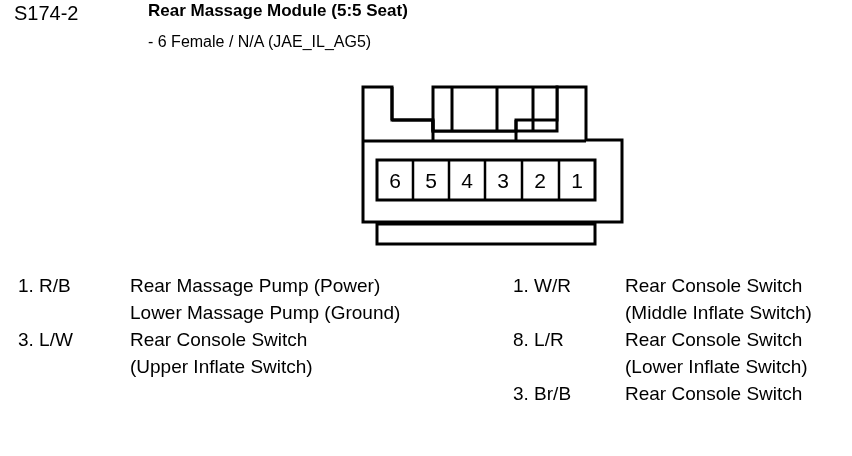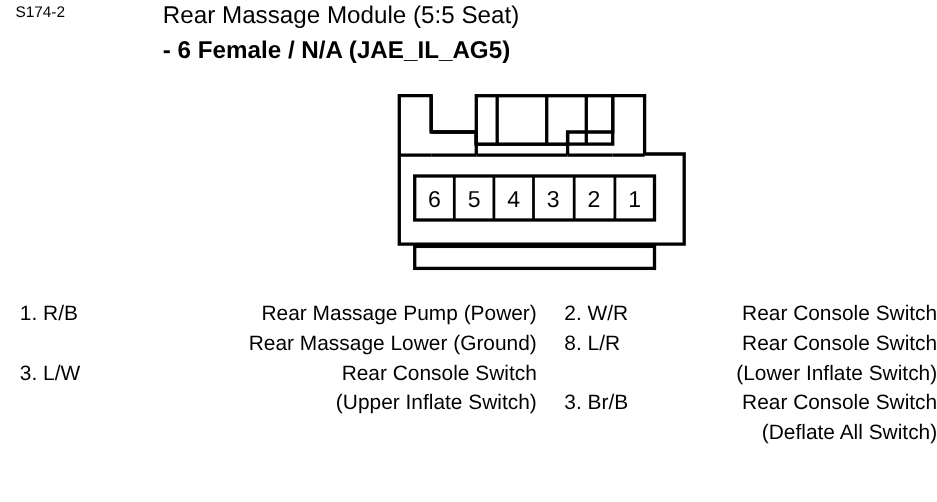--- a/index.html
+++ b/index.html
@@ -23,39 +23,39 @@
     position: absolute;
     left: 0;
     top: 0;
     width: 852px;
     height: 72px;
   }
   .conn-id {
     position: absolute;
     left: 14px;
     top: 2px;
-    font-size: 14px;
+    font-size: 20px;
     font-weight: 400;
     letter-spacing: 0px;
     white-space: nowrap;
   }
   .conn-title {
     position: absolute;
     left: 148px;
     top: 1px;
-    font-size: 22px;
-    font-weight: 400;
+    font-size: 17px;
+    font-weight: 700;
     white-space: nowrap;
   }
   .conn-sub {
     position: absolute;
     left: 148px;
     top: 33px;
-    font-size: 22px;
-    font-weight: 700;
+    font-size: 16px;
+    font-weight: 400;
     white-space: nowrap;
   }
 
   
   .connector-wrap {
     position: absolute;
     left: 340px;
     top: 78px;
     width: 300px;
     height: 170px;
@@ -92,21 +92,20 @@
     white-space: nowrap;
   }
   .pin-row .pin-desc {
     margin-left: 112px;
     font-size: 19px;
     line-height: 27px;
     white-space: nowrap;
   }
   .pin-row .pin-desc .desc-line {
     display: block;
-    text-align: right;
   }
   .pin-row .pin-label-text { line-height: 27px; display: block; }
 </style>
 </head>
 <body>
 
 <div class="header-block">
   <div class="conn-id">S174-2</div>
   <div class="conn-title">Rear Massage Module (5:5 Seat)</div>
   <div class="conn-sub">- 6 Female / N/A (JAE_IL_AG5)</div>
@@ -179,61 +178,61 @@
       <div class="pin-label">
         <span class="pin-label-text">1. R/B</span>
       </div>
       <div class="pin-desc">
         <span class="desc-line">Rear Massage Pump (Power)</span>
       </div>
     </div>
 
     <div class="pin-row">
       <div class="pin-desc">
-        <span class="desc-line">Rear Massage Lower (Ground)</span>
+        <span class="desc-line">Lower Massage Pump (Ground)</span>
       </div>
     </div>
 
     <div class="pin-row">
       <div class="pin-label">
         <span class="pin-label-text">3. L/W</span>
       </div>
       <div class="pin-desc">
         <span class="desc-line">Rear Console Switch</span>
         <span class="desc-line">(Upper Inflate Switch)</span>
       </div>
     </div>
 
   </div>
 
   <div class="legend-col right">
 
     <div class="pin-row">
       <div class="pin-label">
-        <span class="pin-label-text">2. W/R</span>
-      </div>
-      <div class="pin-desc">
-        <span class="desc-line">Rear Console Switch</span>
+        <span class="pin-label-text">1. W/R</span>
+      </div>
+      <div class="pin-desc">
+        <span class="desc-line">Rear Console Switch</span>
+        <span class="desc-line">(Middle Inflate Switch)</span>
       </div>
     </div>
 
     <div class="pin-row">
       <div class="pin-label">
         <span class="pin-label-text">8. L/R</span>
       </div>
       <div class="pin-desc">
         <span class="desc-line">Rear Console Switch</span>
         <span class="desc-line">(Lower Inflate Switch)</span>
       </div>
     </div>
 
     <div class="pin-row">
       <div class="pin-label">
         <span class="pin-label-text">3. Br/B</span>
       </div>
       <div class="pin-desc">
         <span class="desc-line">Rear Console Switch</span>
-        <span class="desc-line">(Deflate All Switch)</span>
       </div>
     </div>
 
   </div>
 </div>
 
 </body></html>

